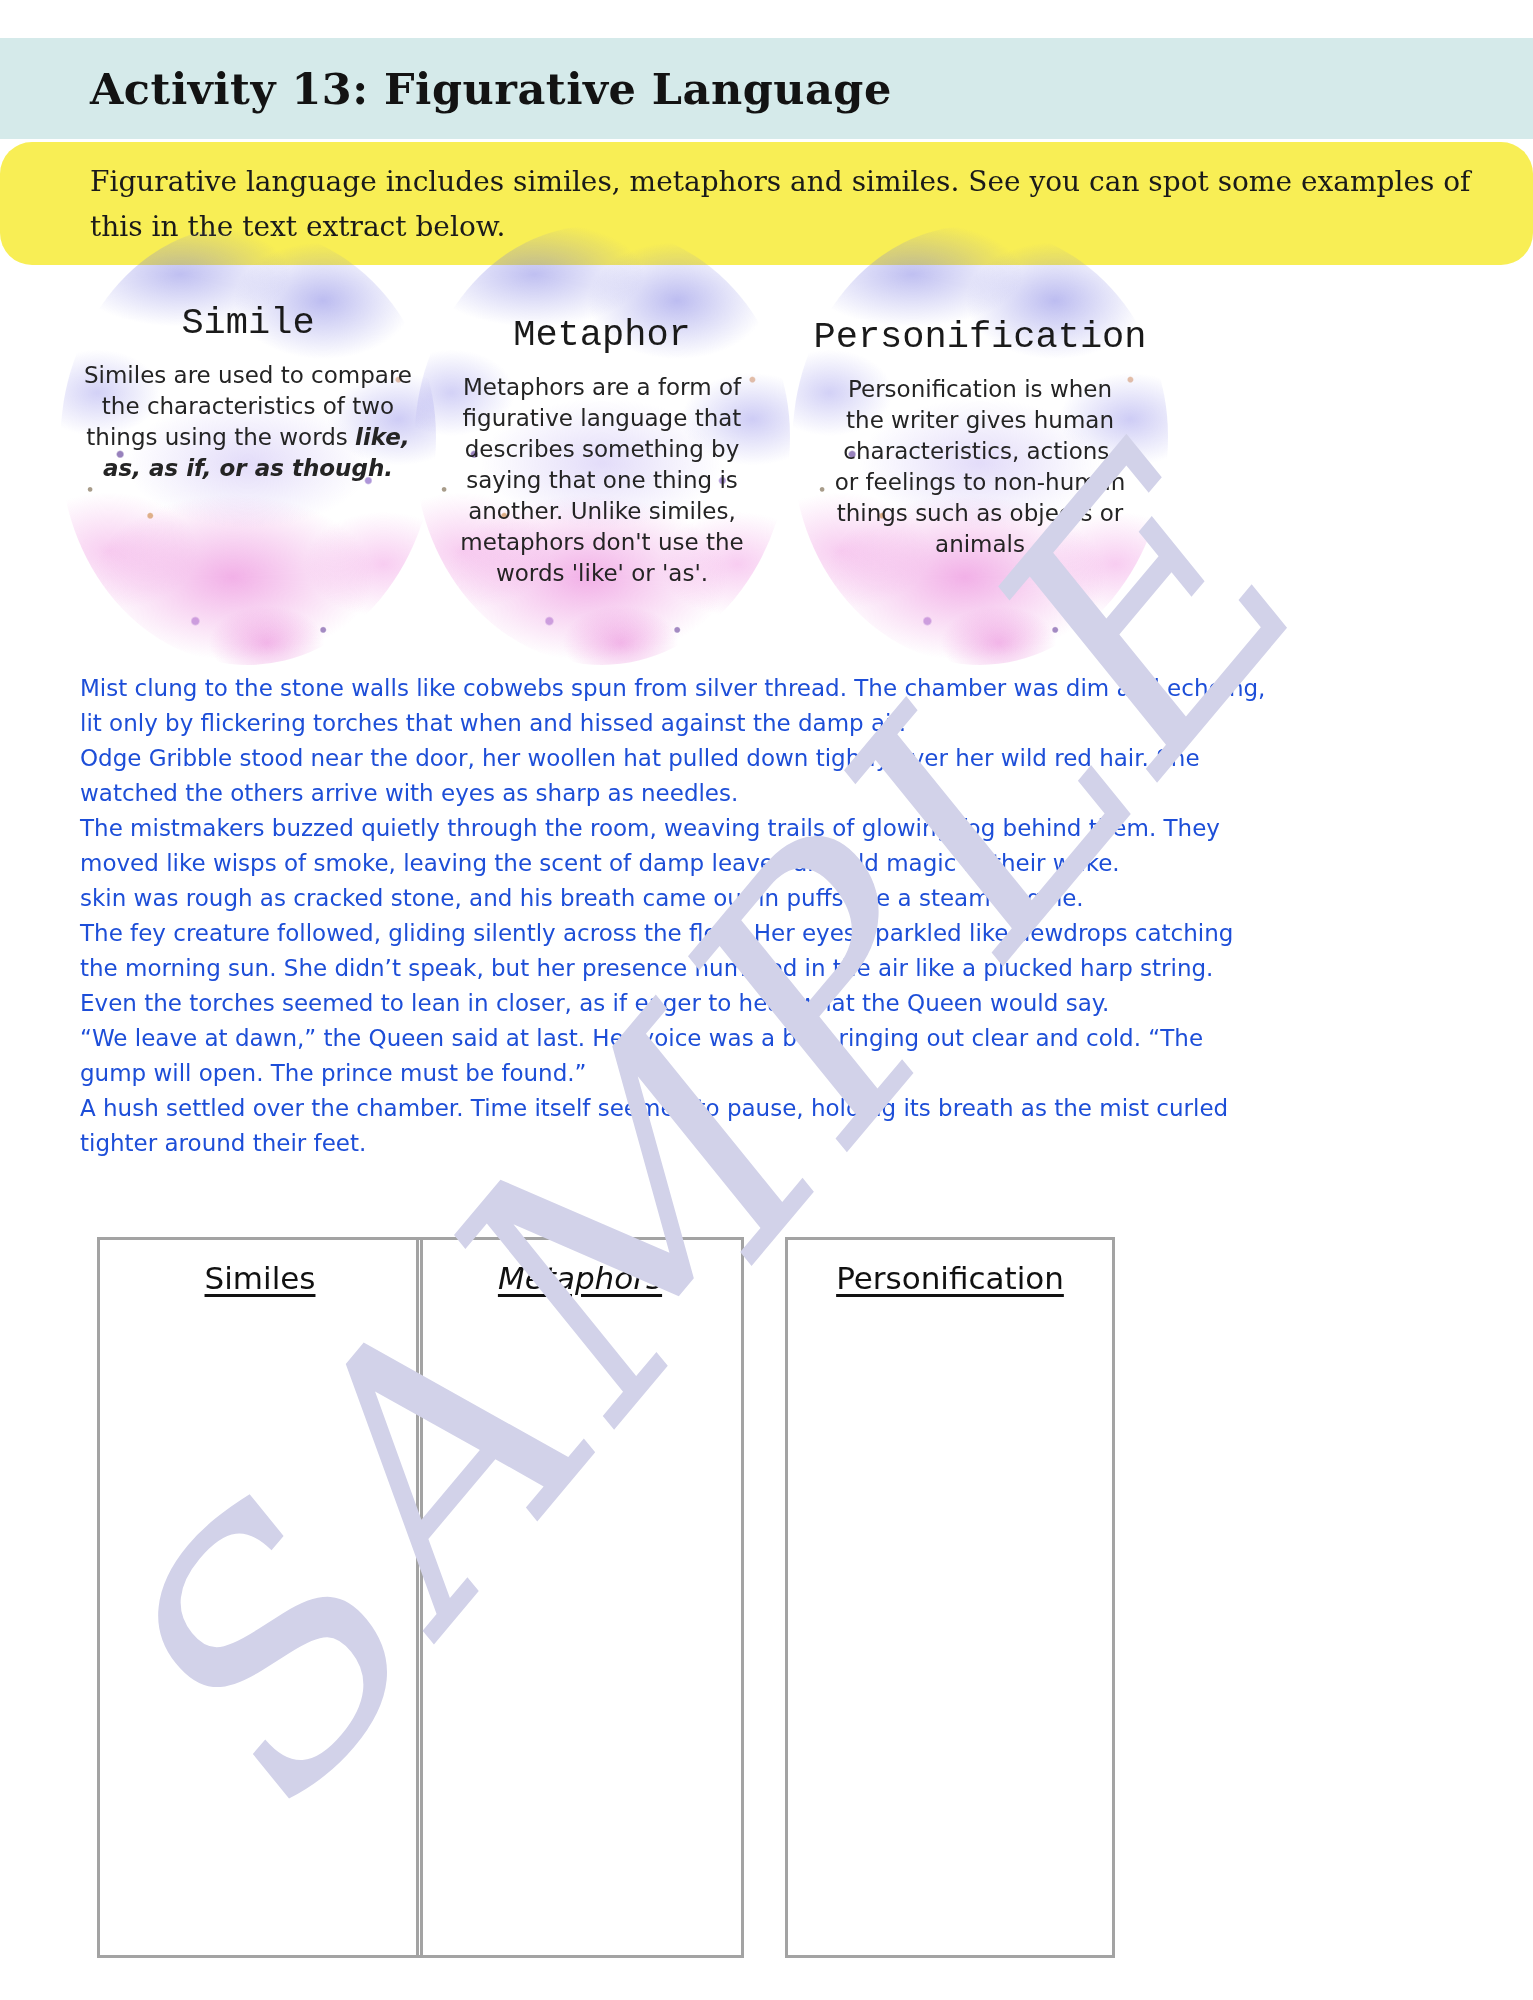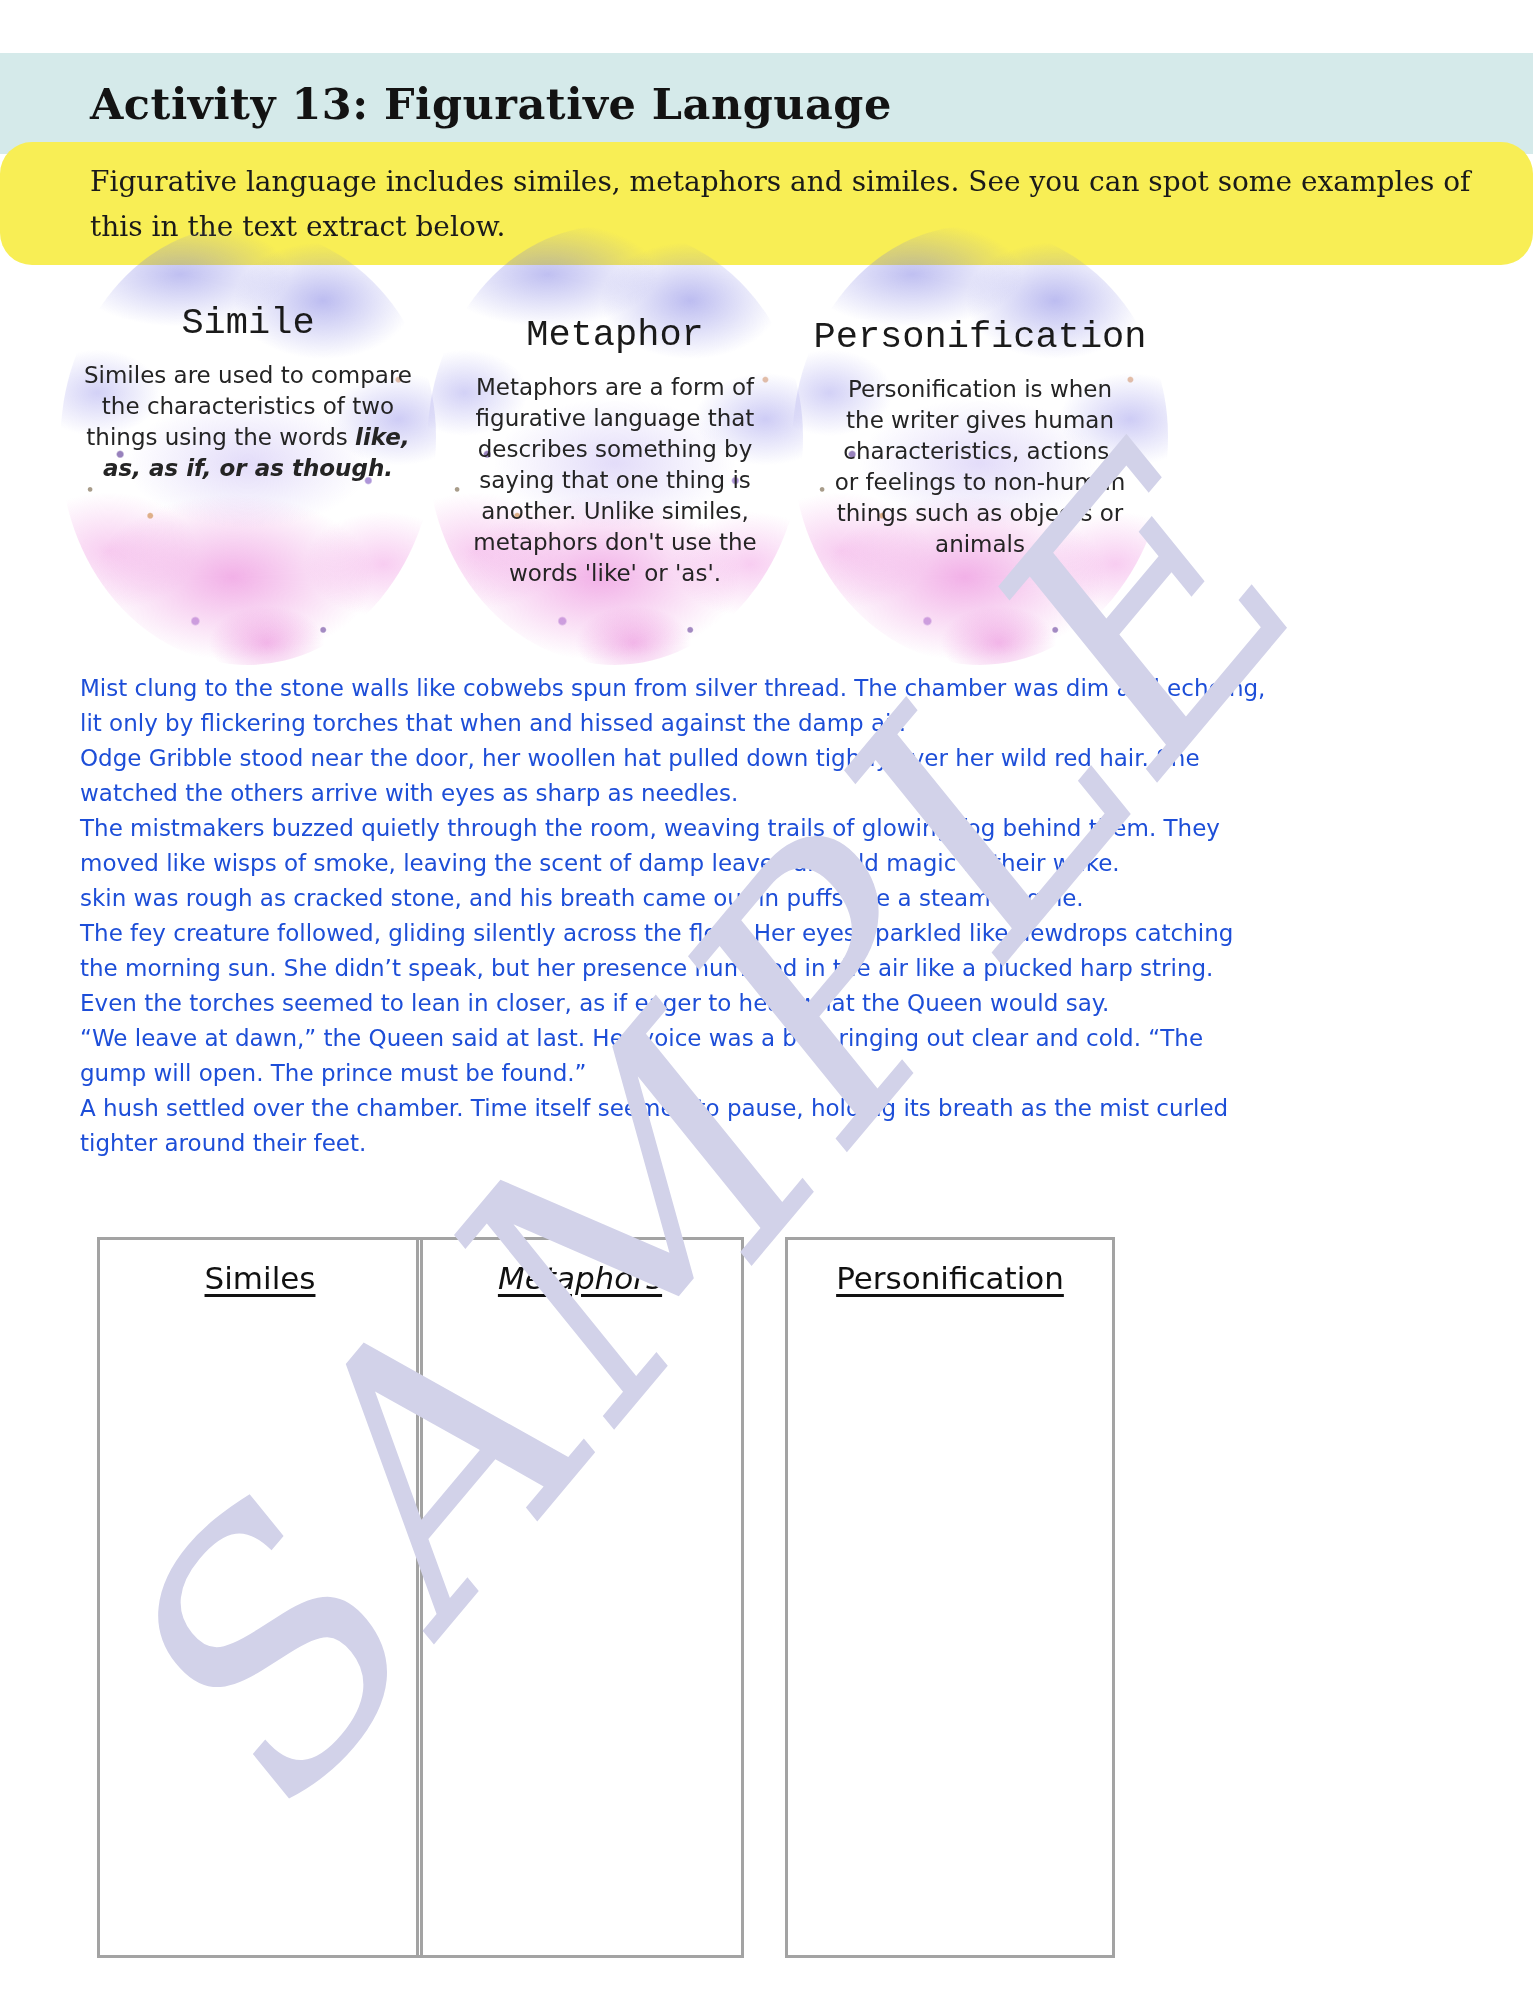--- a/index.html
+++ b/index.html
@@ -3,21 +3,21 @@
 <meta charset="utf-8">
 <style>
   html,body { margin:0; padding:0; background:#ffffff; }
   .page {
     position:relative; width:1533px; height:2000px; background:#ffffff;
     overflow:hidden; font-family:"DejaVu Sans", sans-serif; color:#1c1c1c;
   }
 
   
   .titlebar {
-    position:absolute; left:0; top:53px; width:1533px; height:101px;
+    position:absolute; left:0; top:38px; width:1533px; height:101px;
     background:#d5eaea; display:flex; align-items:center;
   }
   .titlebar .title {
     margin-left:90px; font-family:"DejaVu Serif", serif;
     font-size:43px; font-weight:700; color:#131313; letter-spacing:0.5px;
   }
   .introbar {
     position:absolute; left:0; top:142px; width:1533px; height:123px;
     background:#f8ee55; font-family:"DejaVu Serif", serif; font-size:28px;
     padding-top:17px; box-sizing:border-box; color:#1a1a1a;border-radius:32px;
@@ -51,21 +51,21 @@
   }
   .concept h2 {
     position:relative; margin:0; text-align:center; font-weight:400;
     font-family:Liberation Mono, monospace; font-size:37px; color:#1a1a1a;
   }
   .concept p {
     position:relative; text-align:center; font-size:23px; line-height:31px;
     margin:16px auto 0 auto; color:#242424;
   }
   .c1 { left:68px; }  .c1 h2 { padding-top:72px; }  .c1 p { width:334px; }
-  .c2 { left:435px; } .c2 h2 { padding-top:84px; }  .c2 p { width:318px; }
+  .c2 { left:422px; } .c2 h2 { padding-top:84px; }  .c2 p { width:318px; }
   .c3 { left:800px; } .c3 h2 { padding-top:86px; }  .c3 p { width:300px; }
 
   
   .extract {
     position:absolute; left:80px; top:671px; width:1400px;
     font-family:cursive, "DejaVu Sans", sans-serif; font-size:23px; color:#1d4ed8;
   }
   .extract .xline { white-space:nowrap; height:35px; line-height:35px; }
 
   

